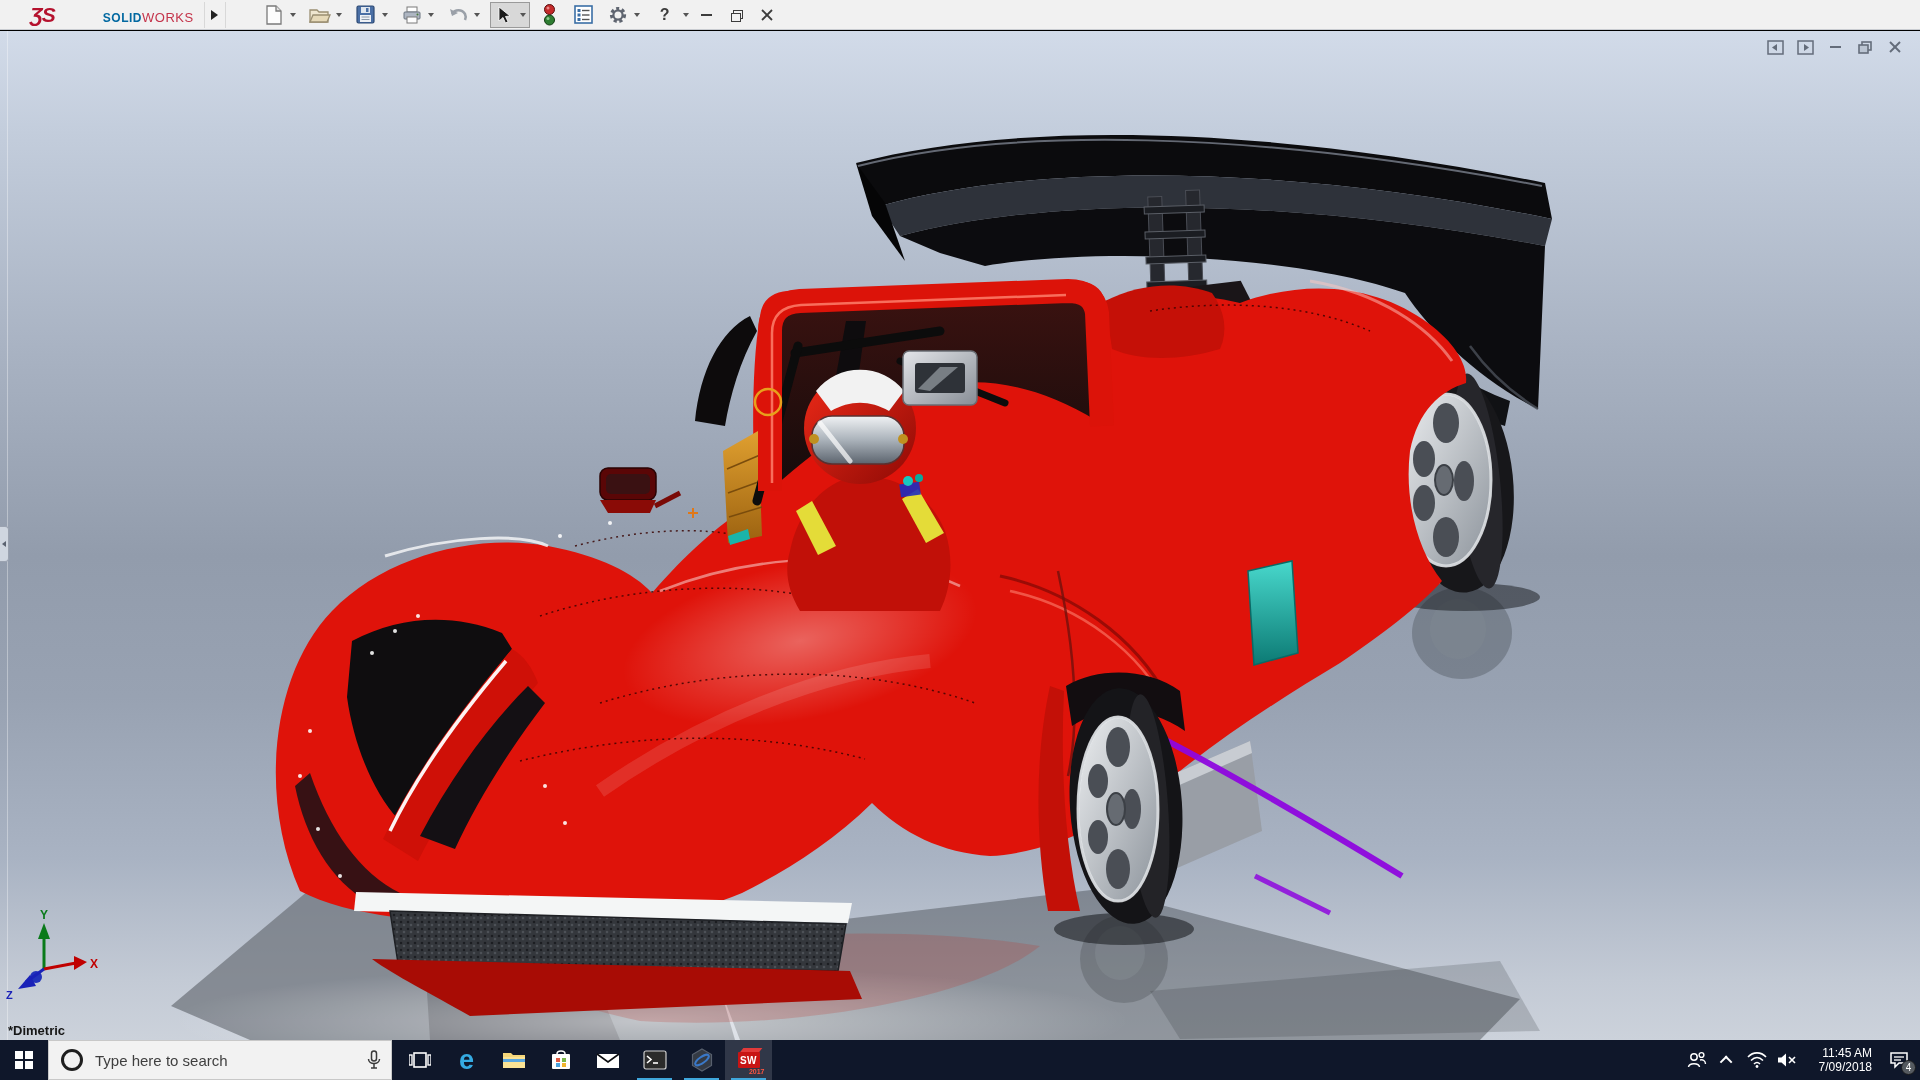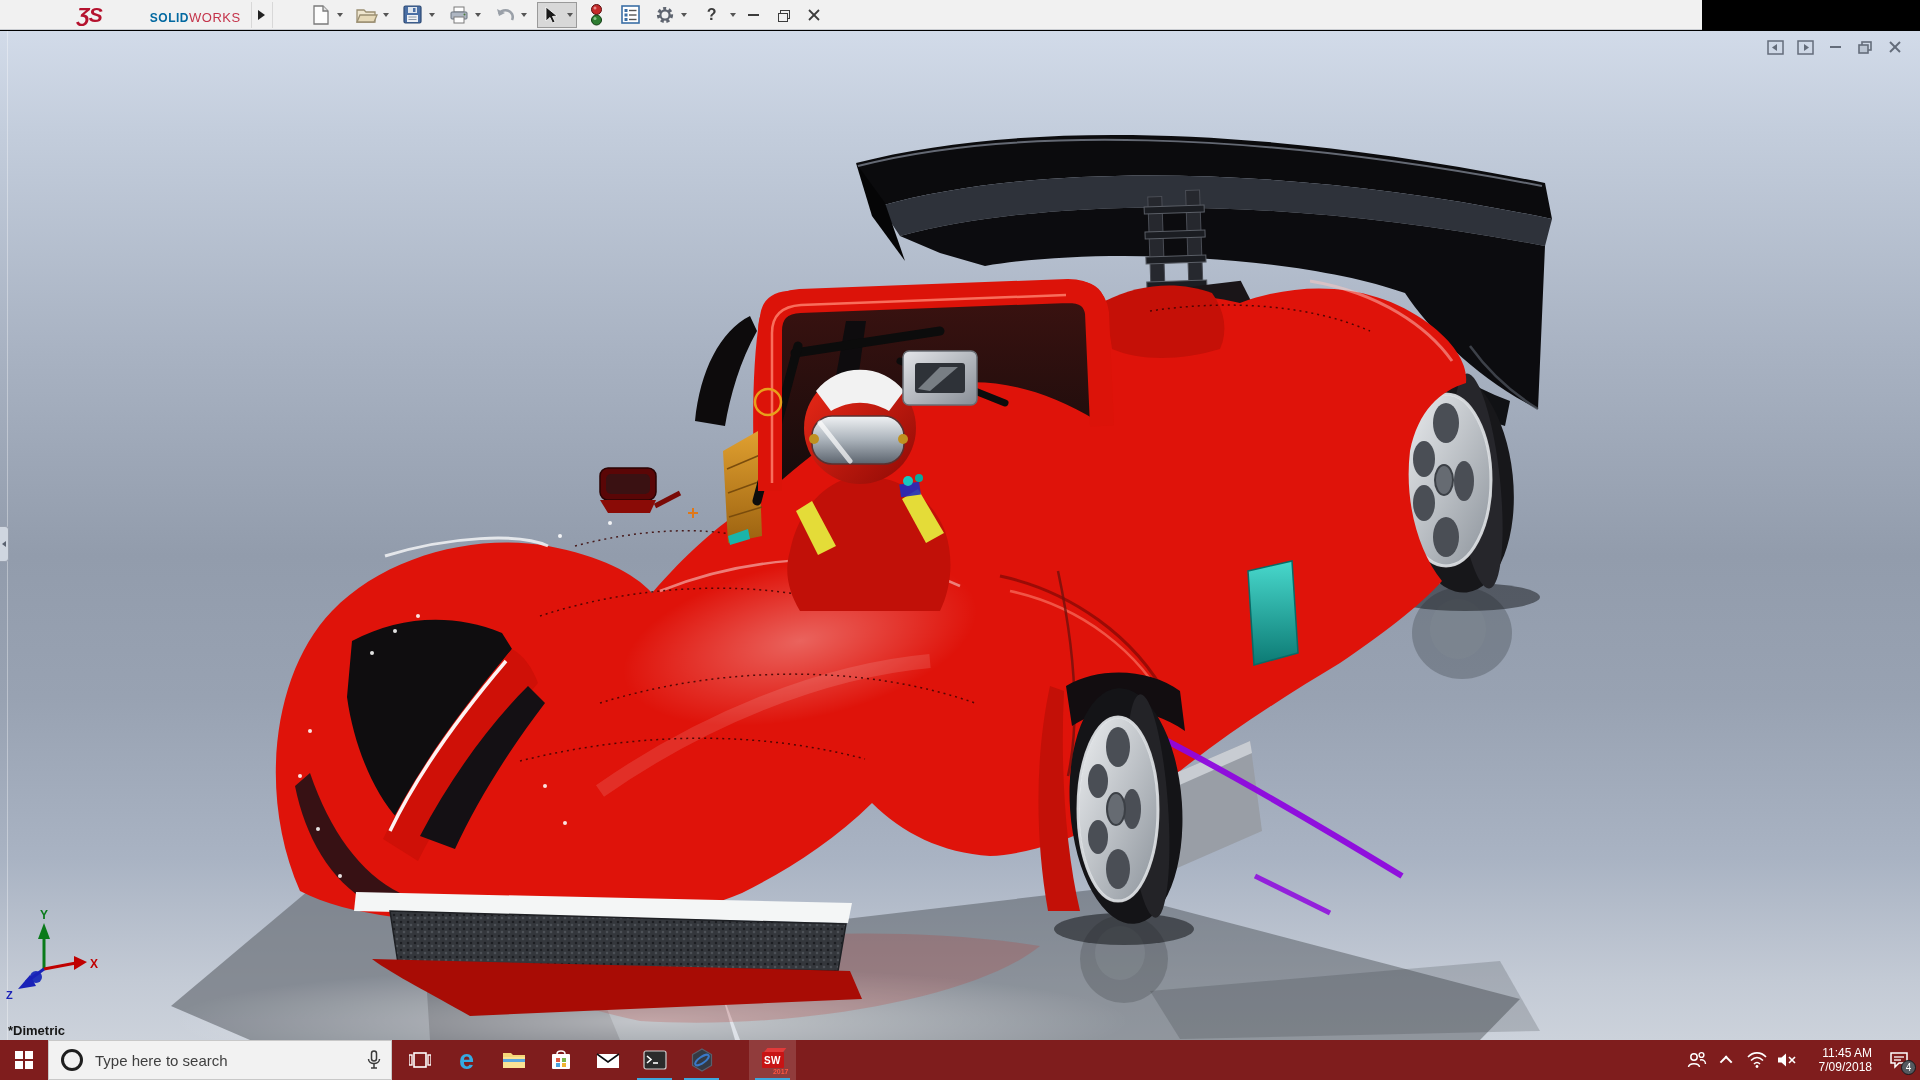--- a/index.html
+++ b/index.html
@@ -1,21 +1,21 @@
 <!DOCTYPE html>
 <html><head>
 <meta charset="utf-8">
 <style>
   html,body{margin:0;padding:0;width:1920px;height:1080px;overflow:hidden;
     font-family:"Liberation Sans",sans-serif;background:#000;}
   *{box-sizing:border-box;}
 
   
-  .titlebar{position:absolute;top:0;left:0;width:1702px;height:30px;background:#f1f1f1;
-    border-bottom:1px solid #c9ccd1;display:flex;align-items:center;padding-left:47px;}
+  .titlebar{position:absolute;top:0;left:0;width:1920px;height:30px;background:#f1f1f1;
+    border-bottom:1px solid #c9ccd1;display:flex;align-items:center;}
   .brand{display:flex;align-items:baseline;margin-left:30px;cursor:default;white-space:nowrap;}
   .brand-ds{font-weight:800;font-style:italic;font-size:21px;color:#b5122e;letter-spacing:-1px;margin-right:4px;}
   .brand-solid{font-weight:700;font-size:12px;color:#0369a1;letter-spacing:.5px;margin-left:44px;}
   .brand-works{font-weight:400;font-size:13px;color:#c4334a;letter-spacing:.5px;}
   .flyout{width:22px;height:26px;margin-left:10px;display:flex;align-items:center;justify-content:center;
     border-left:1px solid #d8d8d8;border-right:1px solid #d8d8d8;}
   .tri-right{width:0;height:0;border-left:7px solid #222;border-top:5px solid transparent;border-bottom:5px solid transparent;}
   .toolbar{display:flex;align-items:center;margin-left:34px;height:30px;}
   .tgroup{display:flex;align-items:center;height:26px;margin-right:6px;border:1px solid transparent;}
   .tgroup.active{background:#d8d8d8;border:1px solid #9a9a9a;}
@@ -37,32 +37,32 @@
   .viewport::before{content:"";position:absolute;left:7px;top:0;bottom:0;width:1px;background:rgba(255,255,255,.35);}
   .docctrl{position:absolute;top:6px;right:14px;display:flex;align-items:center;gap:8px;opacity:.8;}
   .dbtn{width:22px;height:20px;display:flex;align-items:center;justify-content:center;}
   .viewlabel{position:absolute;left:8px;bottom:2px;font-size:13px;font-weight:700;color:#161616;}
   .leftTab{position:absolute;left:0;top:495px;width:9px;height:36px;background:#cfd6e0;
     border:1px solid #9aa2b0;border-left:none;border-radius:0 4px 4px 0;display:flex;align-items:center;justify-content:center;}
   .leftTab::after{content:"";width:0;height:0;border-right:4px solid #5a6270;border-top:3px solid transparent;border-bottom:3px solid transparent;}
   svg.scene{position:absolute;left:0;top:0;}
 
   
-  .taskbar{position:absolute;left:0;top:1040px;width:1920px;height:40px;background:#7f1d1d;
+  .taskbar{position:absolute;left:0;top:1040px;width:1920px;height:40px;background:#0f172a;
     display:flex;align-items:center;}
   .start{width:48px;height:40px;display:flex;align-items:center;justify-content:center;}
   .searchbox{width:344px;height:40px;background:#f2f2f2;display:flex;align-items:center;border:1px solid #c8c8c8;}
   .cortana{width:22px;height:22px;border:3px solid #1f1f1f;border-radius:50%;margin:0 10px 0 12px;}
   .searchbox input{flex:1;border:none;background:transparent;outline:none;font-size:15px;color:#222;
     font-family:"Liberation Sans",sans-serif;}
   .searchbox input::placeholder{color:#3f3f3f;opacity:1;}
   .micwrap{width:34px;display:flex;align-items:center;justify-content:center;}
   .apps{display:flex;align-items:stretch;height:40px;margin-left:4px;}
   .app{position:relative;width:47px;height:40px;display:flex;align-items:center;justify-content:center;}
-  .app.active{background:rgba(255,255,255,.14);margin-left:24px;}
+  .app.active{background:rgba(255,255,255,.14);}
   .app .runline{display:none;position:absolute;left:6px;right:6px;bottom:0;height:2.5px;background:#3fa7dc;}
   .app.running .runline{display:block;}
   .swcube{position:relative;width:24px;height:24px;}
   .swface{position:absolute;left:1px;top:4px;width:22px;height:16px;background:#c81414;border-radius:1px;
     display:flex;align-items:center;justify-content:center;}
   .swtop{position:absolute;left:4px;top:0;width:19px;height:6px;background:#e23a3a;transform:skewX(-38deg);}
   .swface span{color:#fff;font-weight:700;font-size:10px;letter-spacing:.5px;}
   .swyear{position:absolute;right:-4px;bottom:-3px;font-size:7px;font-weight:700;color:#ff5540;}
   .edge-e{font-weight:700;font-size:27px;color:#35abe2;line-height:1;}
   .tray{margin-left:auto;display:flex;align-items:center;height:40px;}

